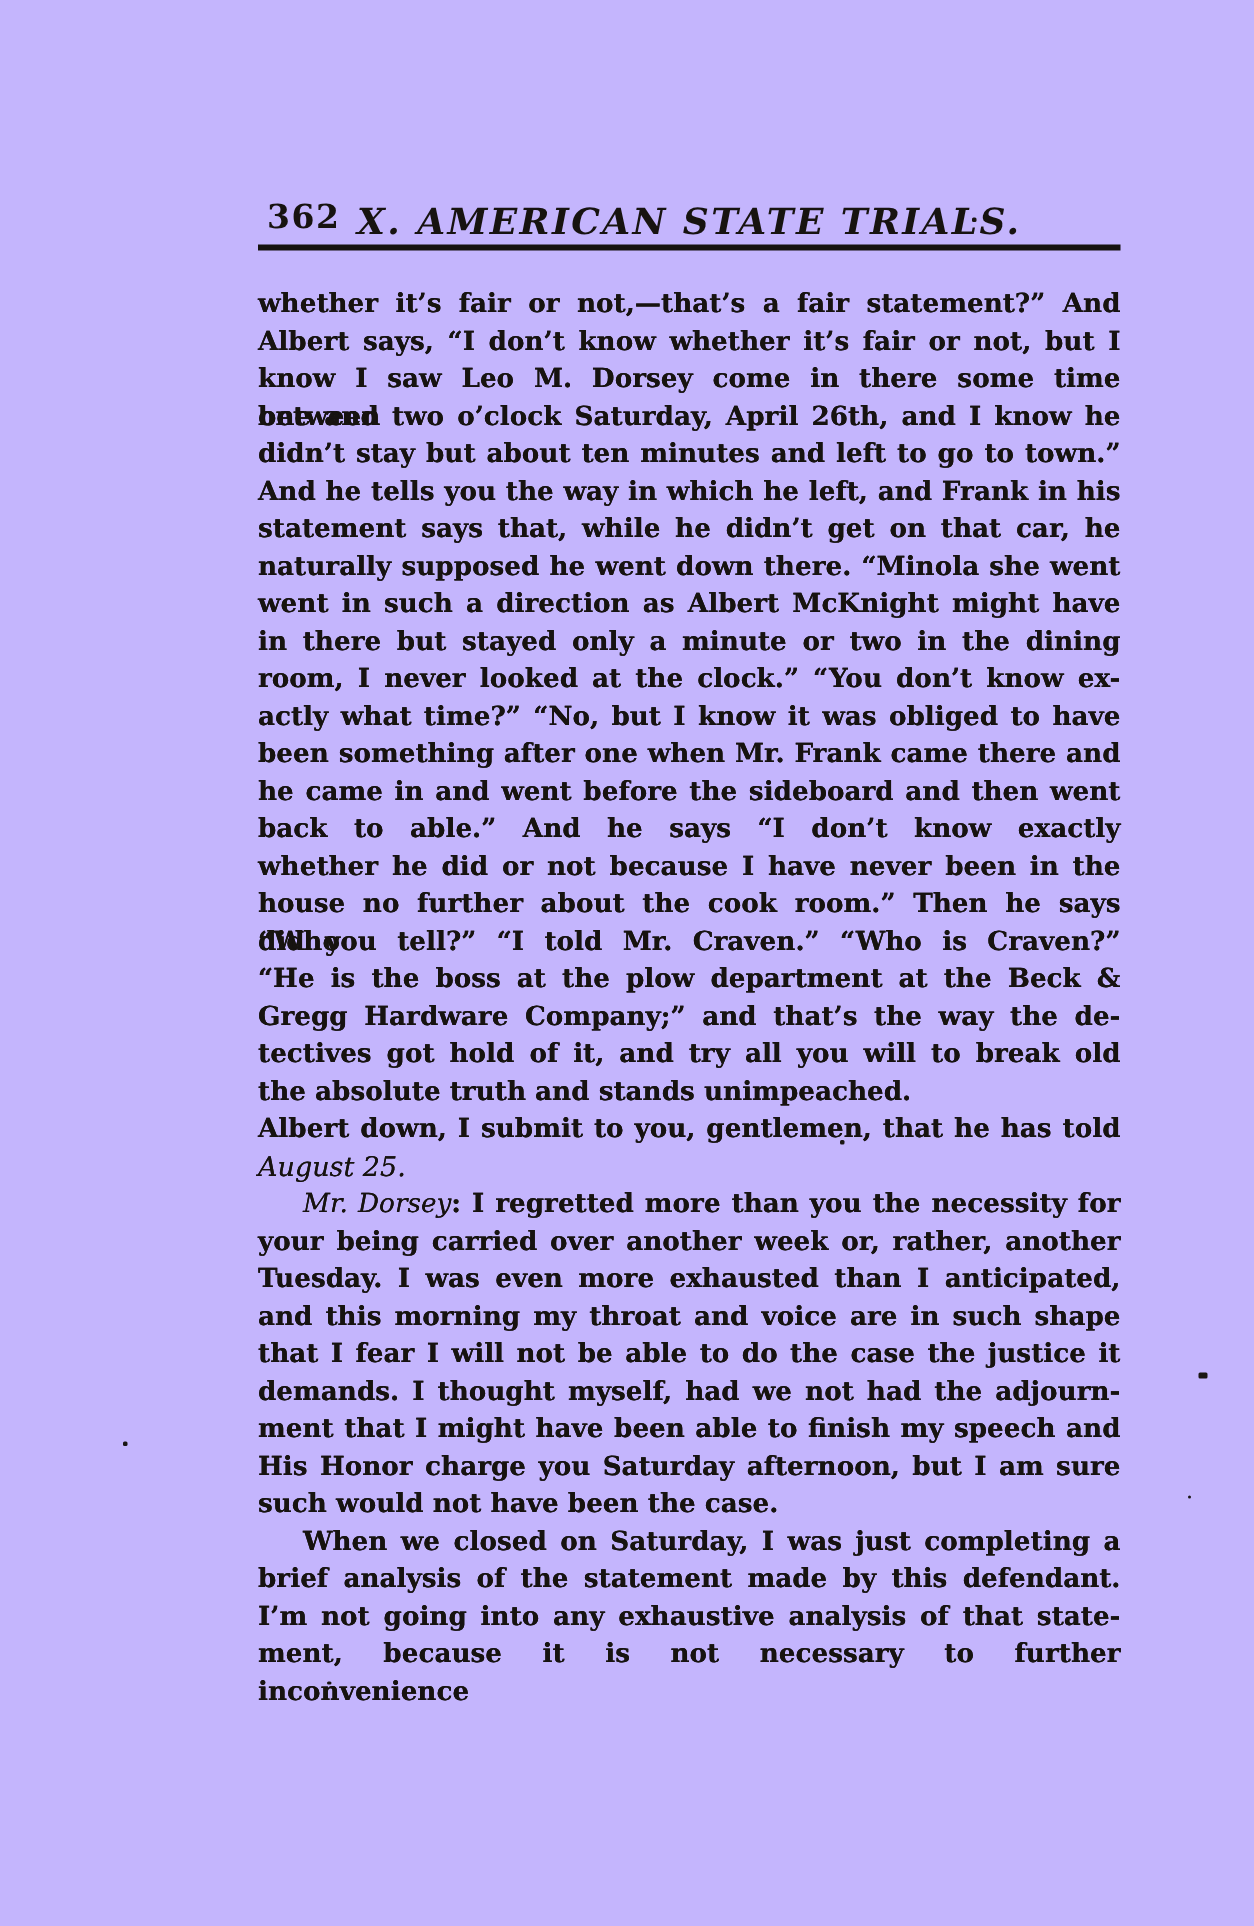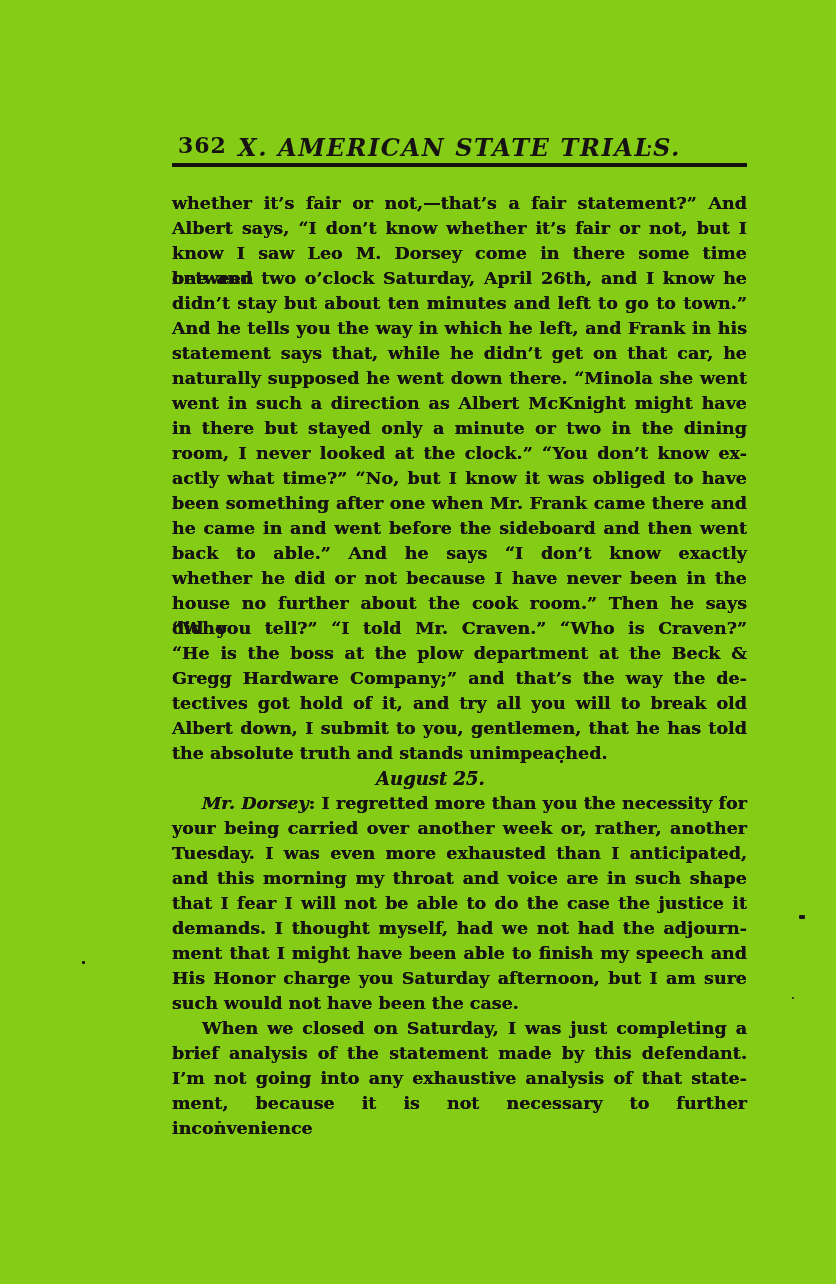--- a/index.html
+++ b/index.html
@@ -1,20 +1,20 @@
 <!DOCTYPE html>
 <html><head>
 <meta charset="utf-8">
 <style>
   html, body { margin: 0; padding: 0; background: #ffffff; }
   .page {
     position: relative;
     width: 836px;
     height: 1284px;
-    background: #84cc16;
+    background: #c4b5fd;
     color: #171310;
     font-family: "DejaVu Serif", "Liberation Serif", serif;
     overflow: hidden;
   }
   .text-block {
     position: absolute;
     left: 172px;
     top: 130px;
     width: 575px;
   }
@@ -49,27 +49,27 @@
     text-shadow: 0 0 0.4px currentColor;
   }
   .line {
     height: 25px;
     text-align: justify;
     text-align-last: justify;
     white-space: normal;
   }
   .line.last { text-align-last: left; }
   .line.indent { text-indent: 30px; }
-  .speaker { font-style: italic; font-weight: bold; margin-top: 14px; }
+  .speaker { font-style: italic; font-weight: normal; margin-top: 14px; }
   .date-line {
     height: 25px;
-    text-align: center;
+    text-align: left;
     padding-right: 58px;
     font-style: italic;
-    font-weight: bold;
+    font-weight: normal;
     font-size: 18px;
   }
   .speck {
     position: absolute;
     background: #1a1613;
     border-radius: 1px;
   }
 </style>
 </head>
 <body>
@@ -100,22 +100,22 @@
           <div class="line">actly what time?”  “No, but I know it was obliged to have</div>
           <div class="line">been something after one when Mr. Frank came there and</div>
           <div class="line">he came in and went before the sideboard and then went</div>
           <div class="line">back to able.”  And he says “I don’t know exactly</div>
           <div class="line">whether he did or not because I have never been in the</div>
           <div class="line">house no further about the cook room.”  Then he says “Who</div>
           <div class="line">did you tell?”  “I told Mr. Craven.”  “Who is Craven?”</div>
           <div class="line">“He is the boss at the plow department at the Beck &amp;</div>
           <div class="line">Gregg Hardware Company;” and that’s the way the de-</div>
           <div class="line">tectives got hold of it, and try all you will to break old</div>
+          <div class="line last">the absolute truth and stands unimpeached.</div>
           <div class="line">Albert down, I submit to you, gentlemen, that he has told</div>
-          <div class="line last">the absolute truth and stands unimpeached.</div>
         </div>
       <div class="date-line">August 25.</div>
       <div>
           <div class="line indent"><i class="speaker">Mr. Dorsey</i>:  I regretted more than you the necessity for</div>
           <div class="line">your being carried over another week or, rather, another</div>
           <div class="line">Tuesday.  I was even more exhausted than I anticipated,</div>
           <div class="line">and this morning my throat and voice are in such shape</div>
           <div class="line">that I fear I will not be able to do the case the justice it</div>
           <div class="line">demands.  I thought myself, had we not had the adjourn-</div>
           <div class="line">ment that I might have been able to finish my speech and</div>

